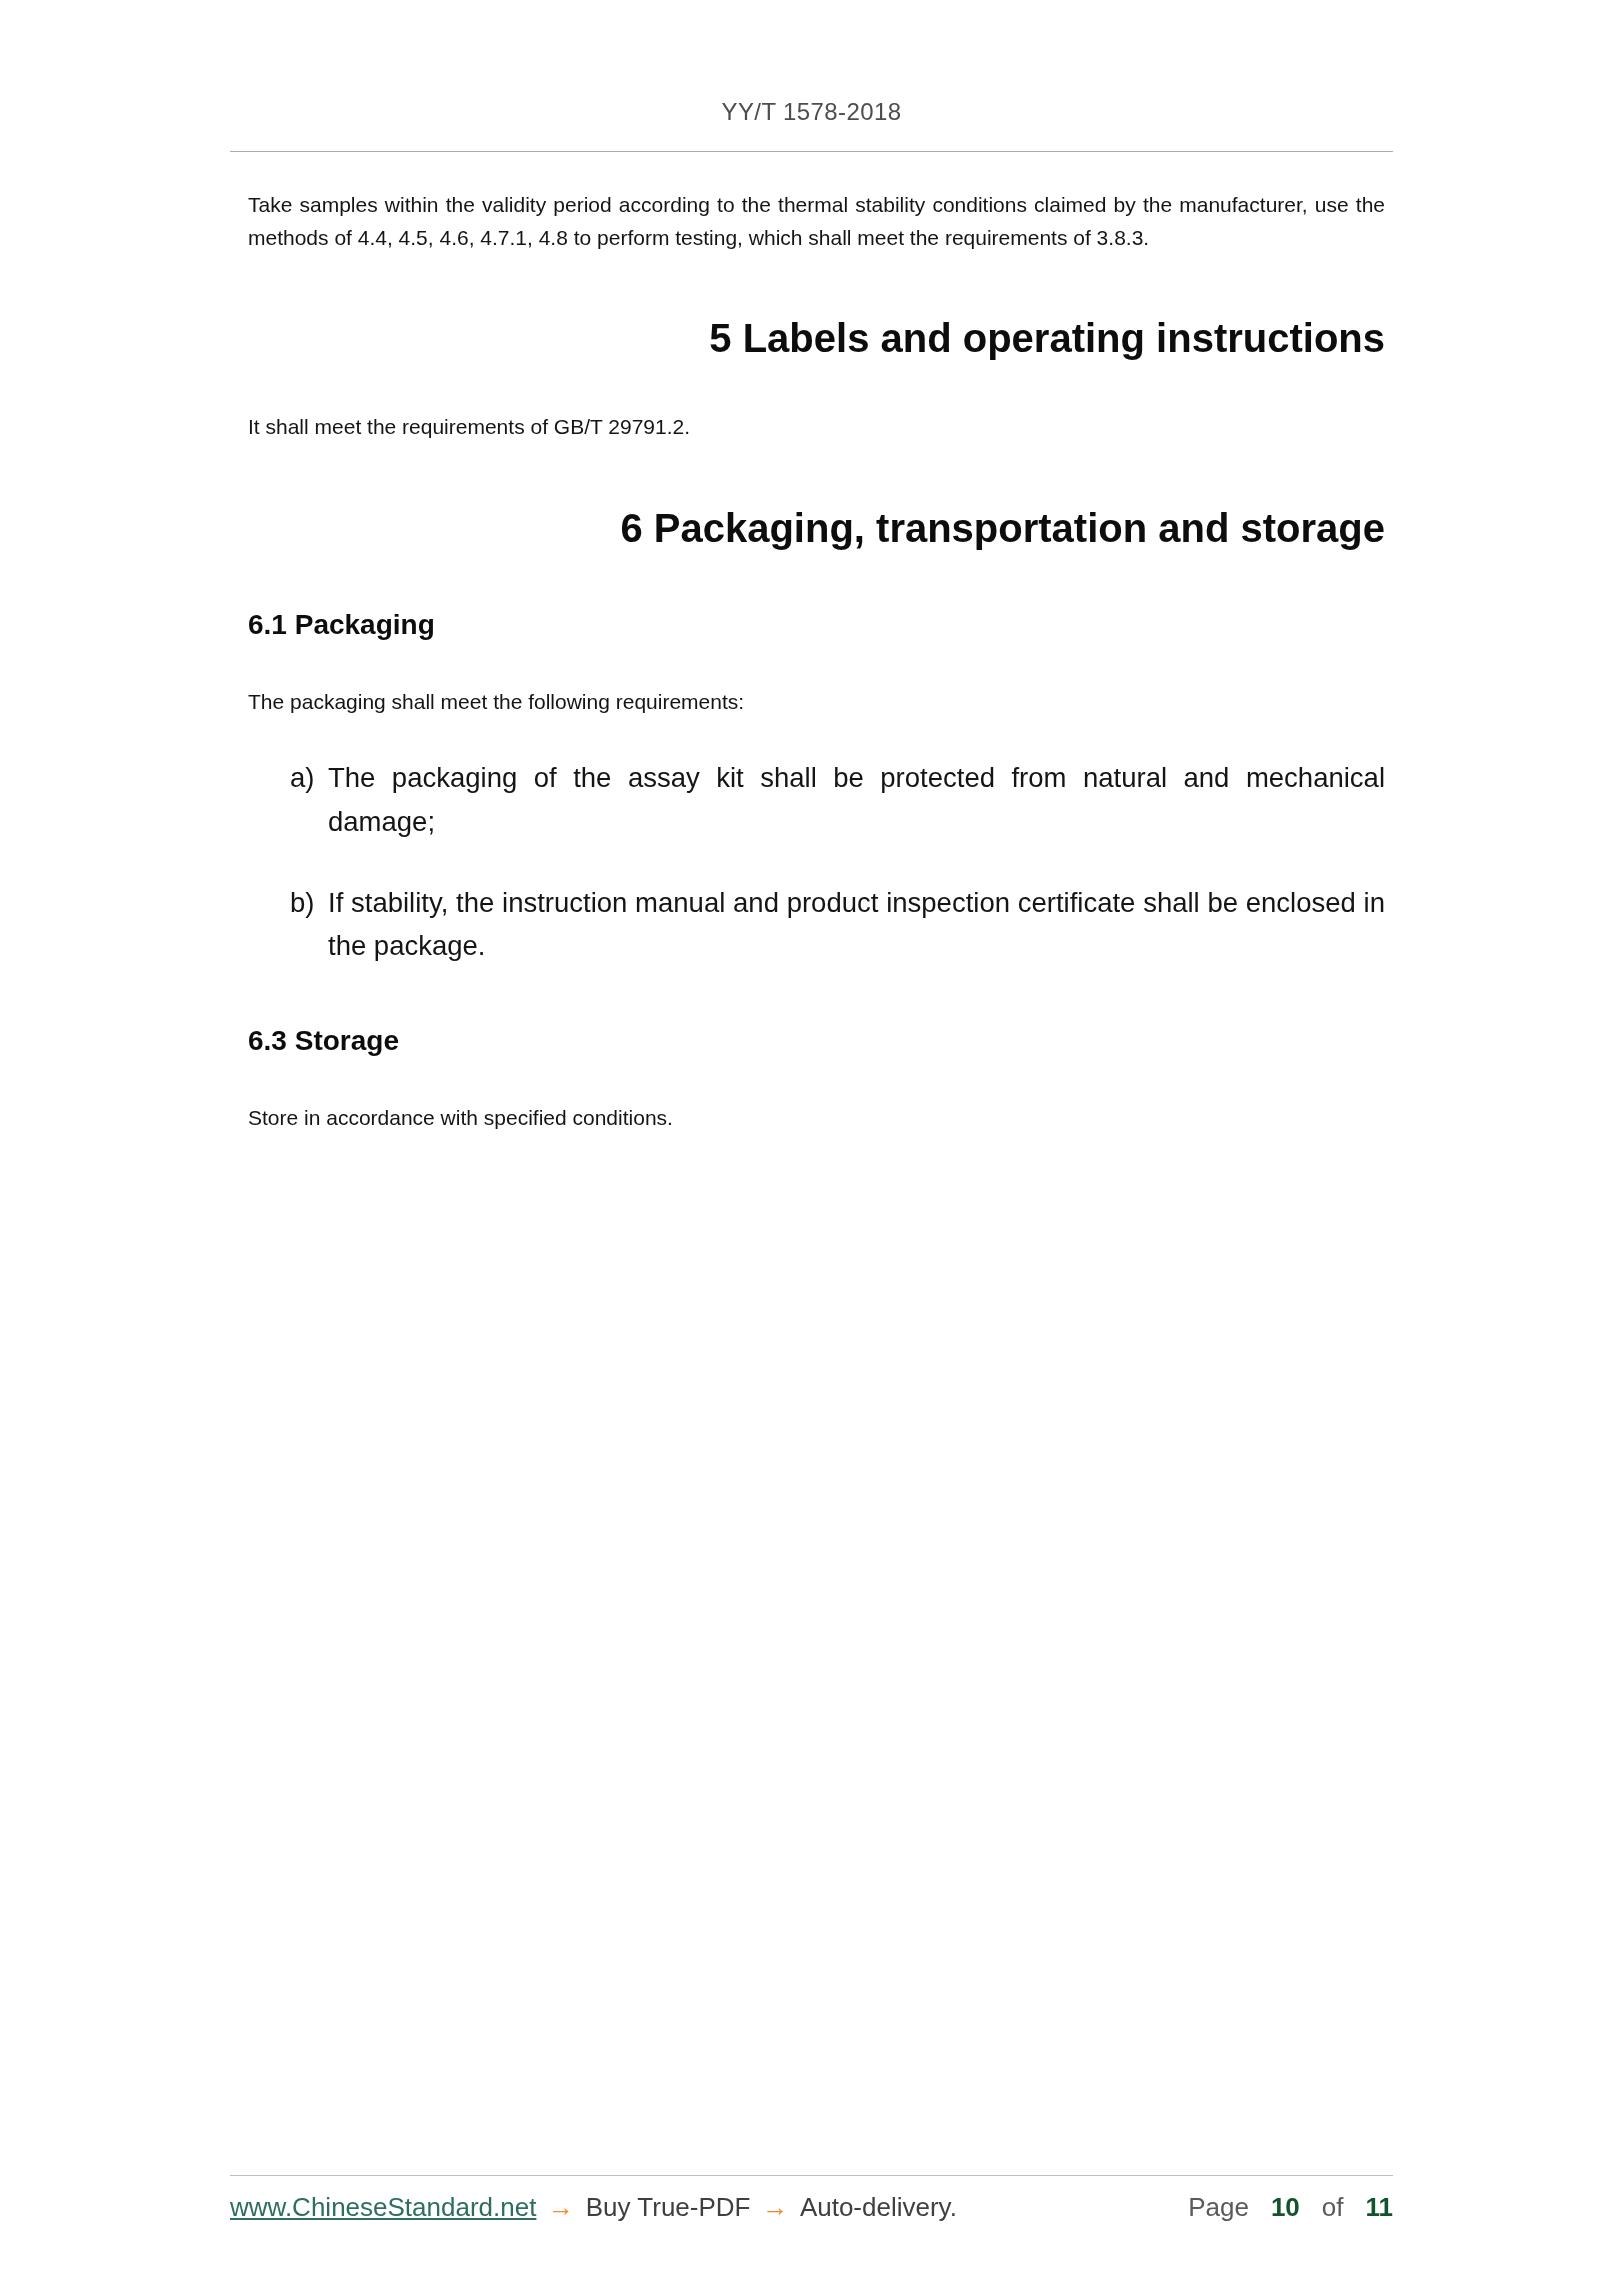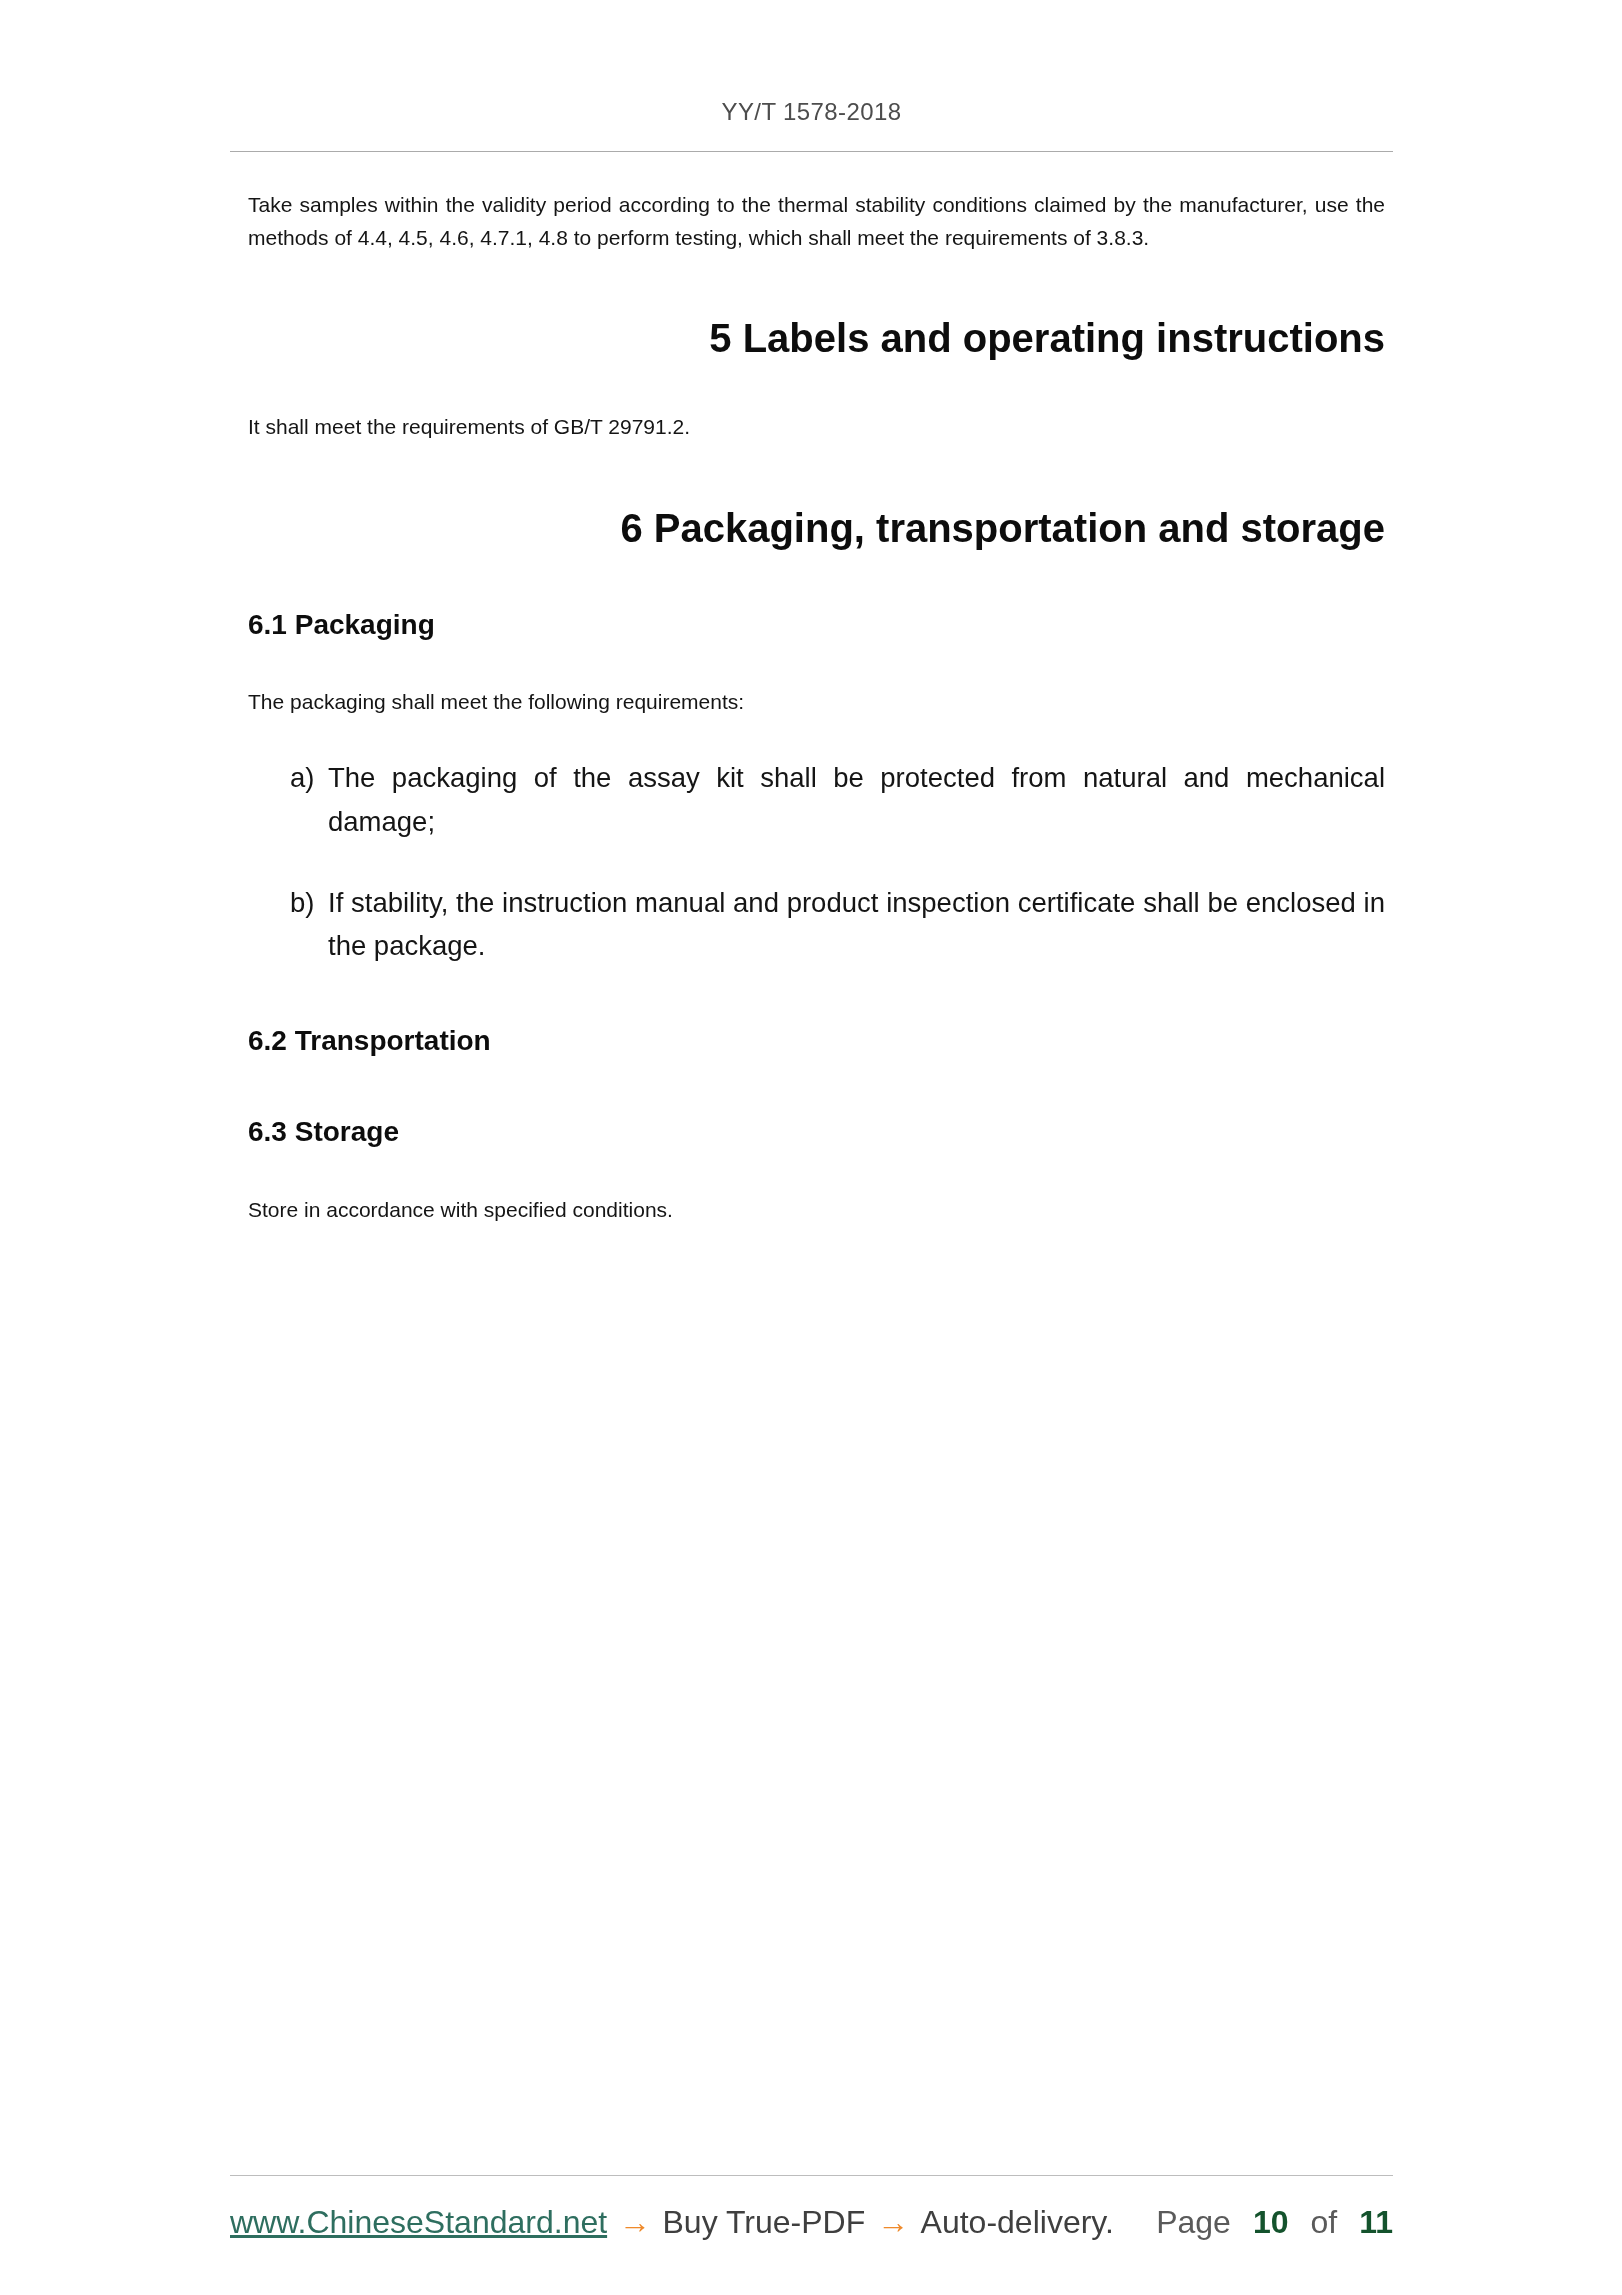--- a/index.html
+++ b/index.html
@@ -81,25 +81,25 @@
   .list-item .item-text {
     flex: 1 1 auto;
     text-align: justify;
   }
   .footer {
     position: absolute;
     top: 2175px;
     left: 230px;
     right: 230px;
     border-top: 1.7px solid #bdbdbd;
-    padding-top: 28px;
+    padding-top: 16px;
     display: flex;
     justify-content: space-between;
     align-items: flex-end;
-    font-size: 32px;
+    font-size: 26px;
     color: #3f3f3f;
   }
   .footer-left {
     display: flex;
     align-items: baseline;
     gap: 11.7px;
     white-space: nowrap;
   }
   .footer-link {
     color: #2e6e5f;
@@ -148,21 +148,20 @@
     <div class="list-item">
       <span class="marker">a)</span>
       <div class="item-text">The  packaging  of  the  assay  kit  shall  be  protected  from  natural  and mechanical damage;</div>
     </div>
 
     <div class="list-item">
       <span class="marker">b)</span>
       <div class="item-text">If stability, the instruction manual and product inspection certificate shall be enclosed in the package.</div>
     </div>
 
-    <h2 class="sub-heading">6.2 Transportation</h2>
 
 
     <h2 class="sub-heading">6.3 Storage</h2>
 
     <p class="body-par no-justify">Store in accordance with specified conditions.</p>
 
   </div>
 
   <div class="footer">
     <div class="footer-left">

